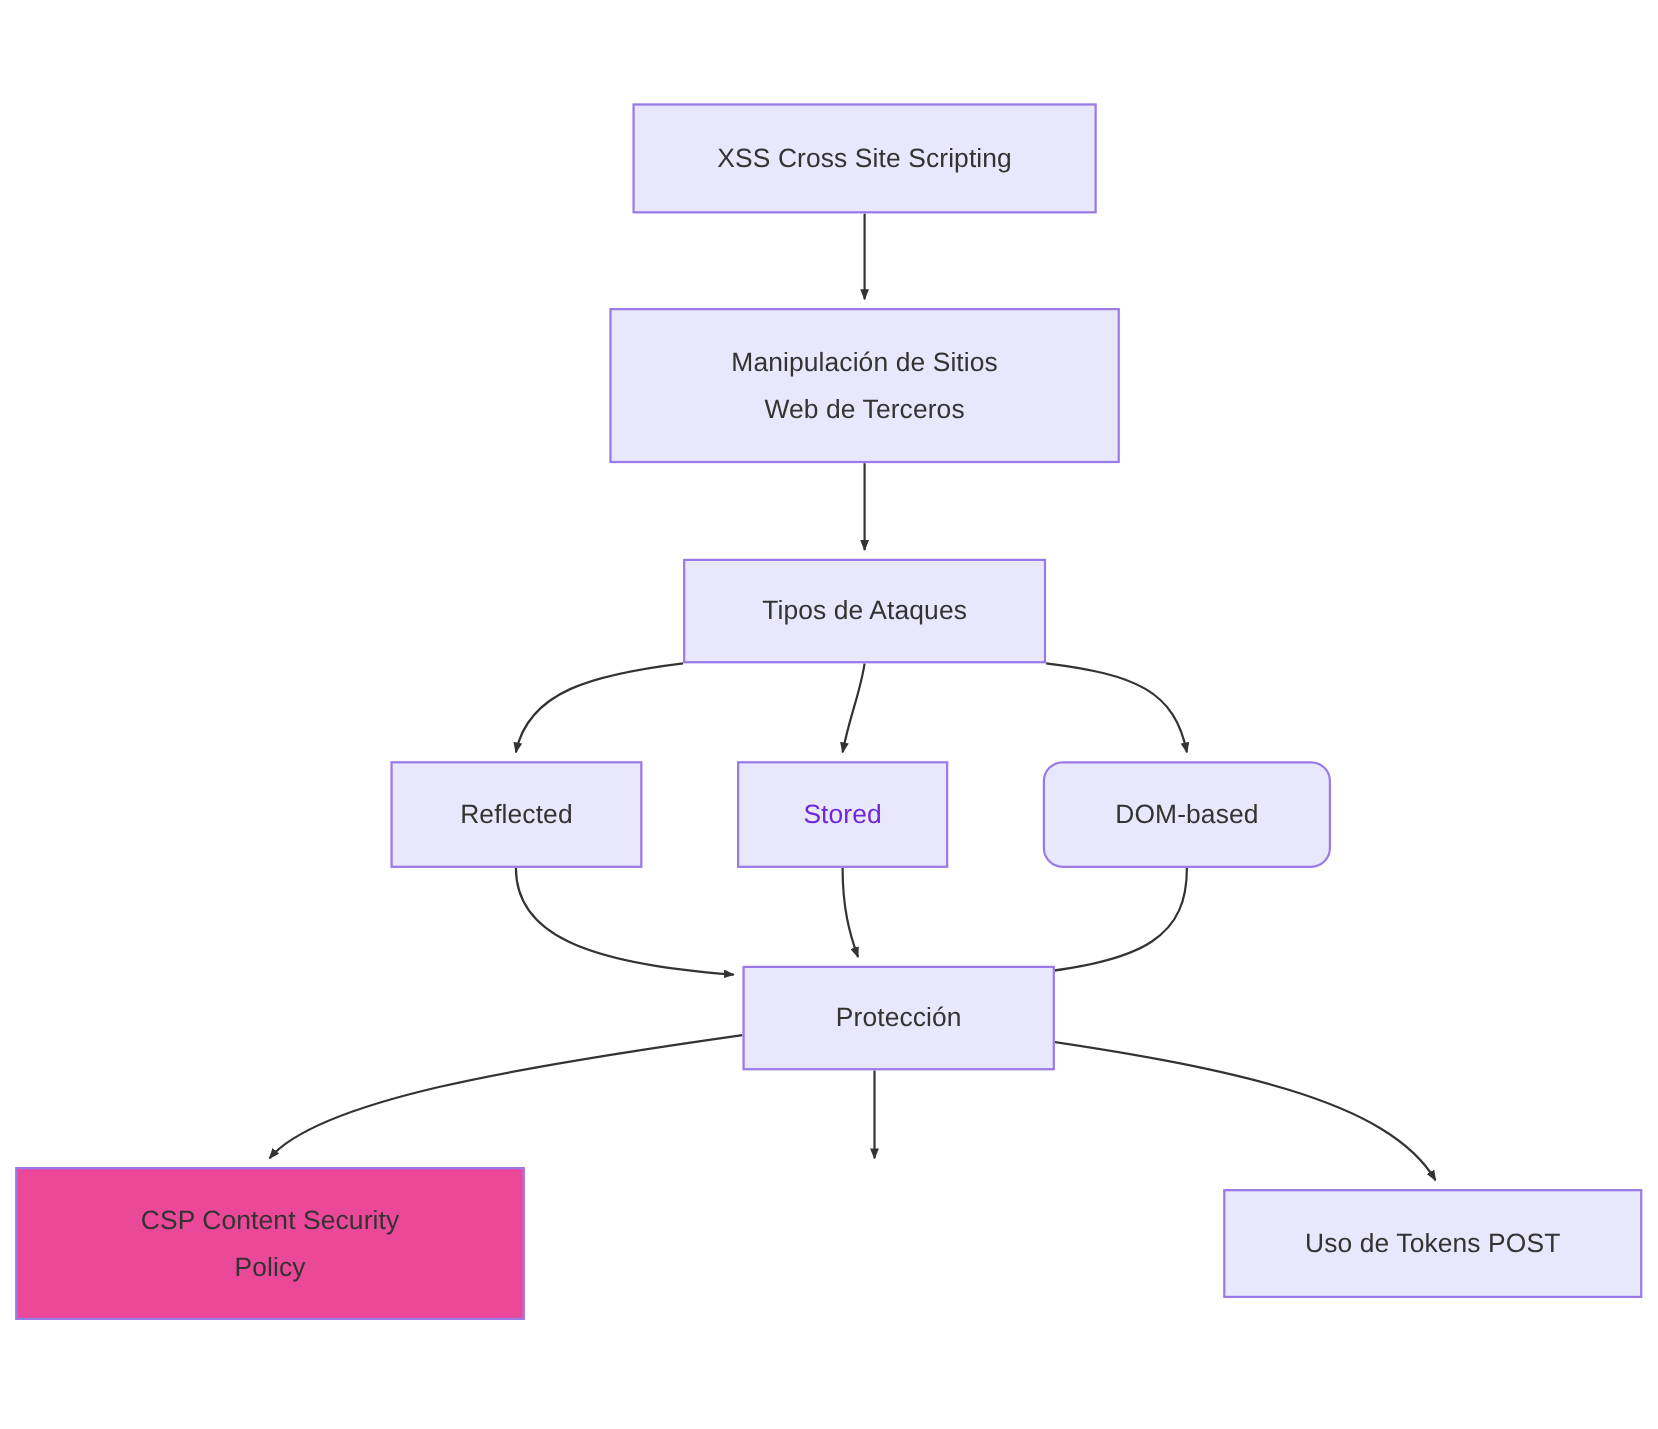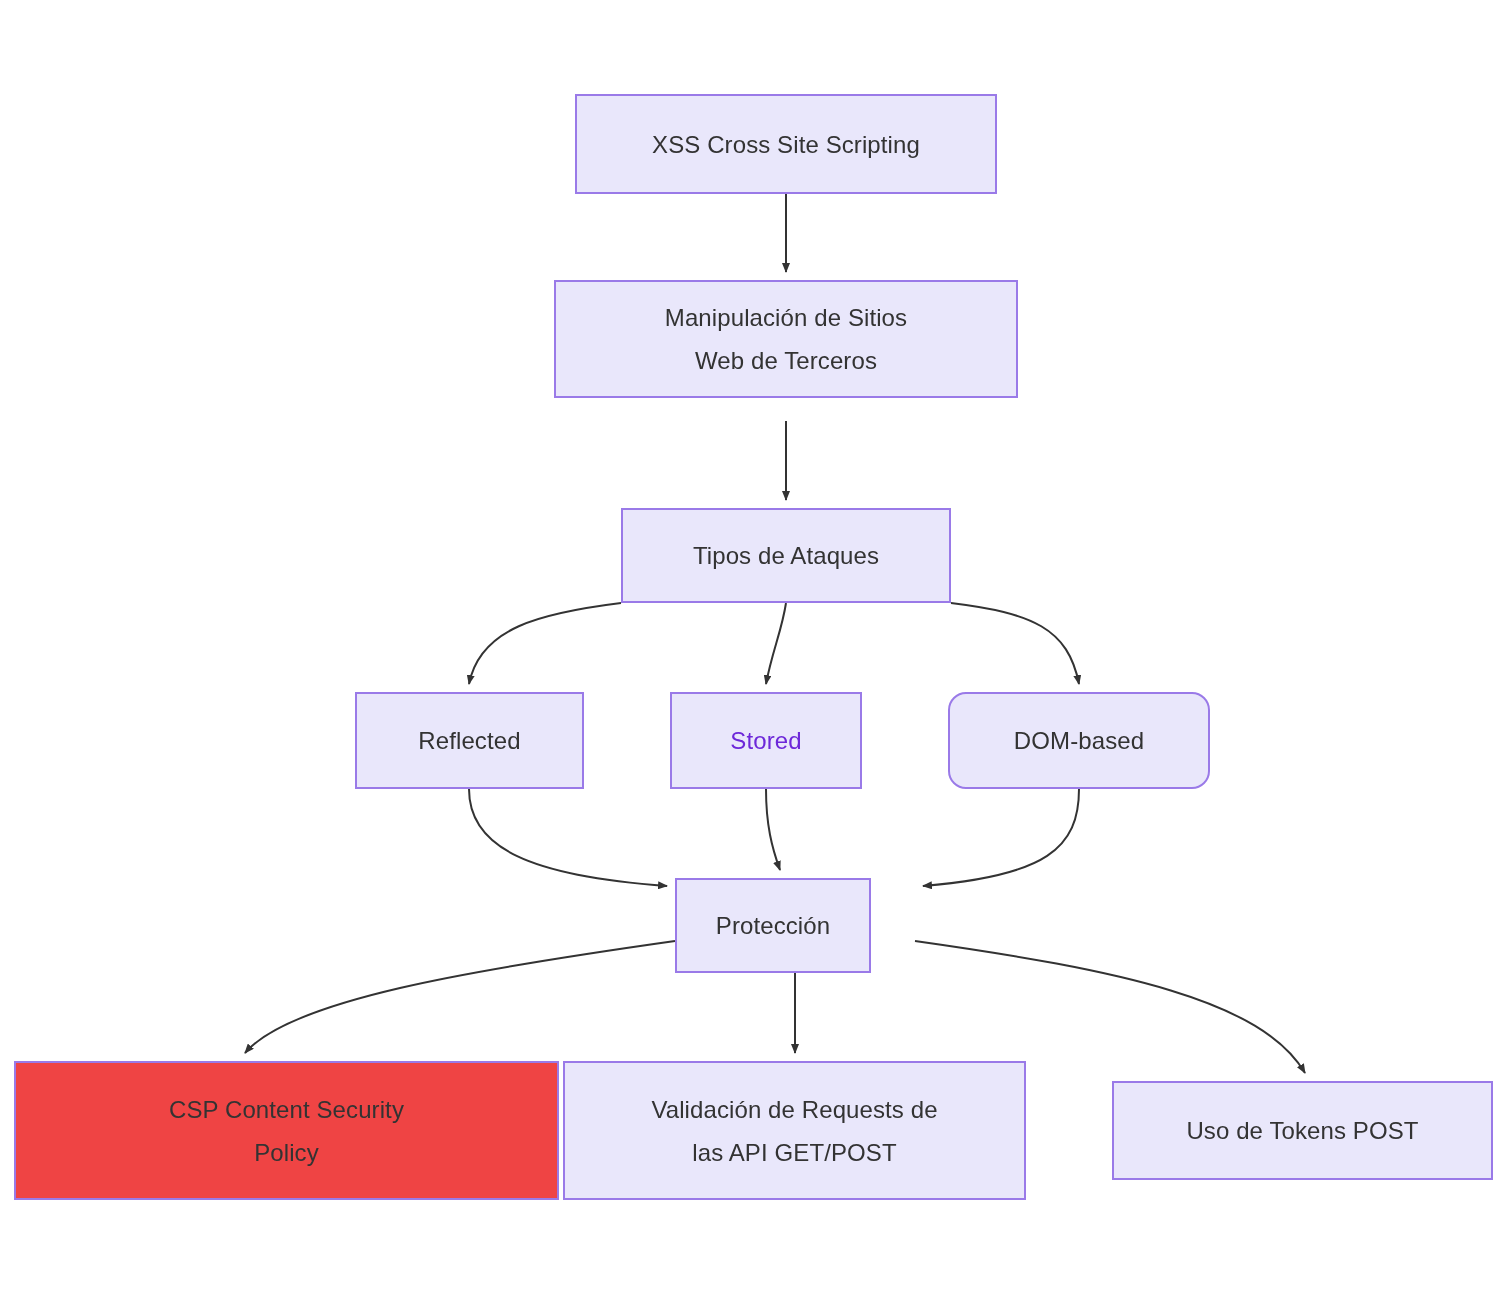--- a/index.html
+++ b/index.html
@@ -72,26 +72,24 @@
     <path d="M1079,789 C1079,848 1046,876 923,886" fill="none" stroke="#333333" stroke-width="2" marker-end="url(#arrowhead)"></path>
 
     <path d="M675,941 C470,970 290,1000 245,1053" fill="none" stroke="#333333" stroke-width="2" marker-end="url(#arrowhead)"></path>
 
     <path d="M795,973 L795,1053" fill="none" stroke="#333333" stroke-width="2" marker-end="url(#arrowhead)"></path>
 
     <path d="M915,941 C1120,970 1262,1000 1305,1073" fill="none" stroke="#333333" stroke-width="2" marker-end="url(#arrowhead)"></path>
   </svg>
 
   <div class="node" style="left: 575px; top: 94px; width: 422px; height: 100px; background: rgb(233, 231, 251); border-color: rgb(154, 122, 232); color: rgb(51, 51, 51);">XSS Cross Site Scripting</div>
-  <div class="node" style="left: 554px; top: 280px; width: 464px; height: 118px; background: rgb(233, 231, 251); border-color: rgb(154, 122, 232); color: rgb(51, 51, 51);">Manipulación de Sitios
+  <div class="node" style="left: 554px; top: 280px; width: 464px; height: 141px; background: rgb(233, 231, 251); border-color: rgb(154, 122, 232); color: rgb(51, 51, 51);">Manipulación de Sitios
 Web de Terceros</div>
   <div class="node" style="left: 355px; top: 692px; width: 229px; height: 97px; background: rgb(233, 231, 251); border-color: rgb(154, 122, 232); color: rgb(51, 51, 51);">Reflected</div>
   <div class="node" style="left: 621px; top: 508px; width: 330px; height: 95px; background: rgb(233, 231, 251); border-color: rgb(154, 122, 232); color: rgb(51, 51, 51);">Tipos de Ataques</div>
   <div class="node" style="left: 670px; top: 692px; width: 192px; height: 97px; background: rgb(233, 231, 251); border-color: rgb(154, 122, 232); color: #6d28d9;">Stored</div>
   <div class="node" style="left: 948px; top: 692px; width: 262px; height: 97px; background: rgb(233, 231, 251); border-color: rgb(154, 122, 232); color: rgb(51, 51, 51); border-radius: 18px;">DOM-based</div>
-  <div class="node" style="left: 675px; top: 878px; width: 196px; height: 95px; background: rgb(233, 231, 251); border-color: rgb(154, 122, 232); color: rgb(51, 51, 51);">Protección</div>
-  <div class="node" style="left: 14px; top: 1061px; width: 545px; height: 139px; background: #ef4444; border-color: rgb(154, 122, 232); color: rgb(51, 51, 51);">CSP Content Security
+  <div class="node" style="left: 675px; top: 878px; width: 284px; height: 95px; background: rgb(233, 231, 251); border-color: rgb(154, 122, 232); color: rgb(51, 51, 51);">Protección</div>
+  <div class="node" style="left: 14px; top: 1061px; width: 463px; height: 139px; background: #ec4899; border-color: rgb(154, 122, 232); color: rgb(51, 51, 51);">CSP Content Security
 Policy</div>
-  <div class="node" style="left: 563px; top: 1061px; width: 463px; height: 139px; background: rgb(233, 231, 251); border-color: rgb(154, 122, 232); color: rgb(51, 51, 51);">Validación de Requests de
-las API GET/POST</div>
   <div class="node" style="left: 1112px; top: 1081px; width: 381px; height: 99px; background: rgb(233, 231, 251); border-color: rgb(154, 122, 232); color: rgb(51, 51, 51);">Uso de Tokens POST</div>
 
 </div>
 
 </body></html>

